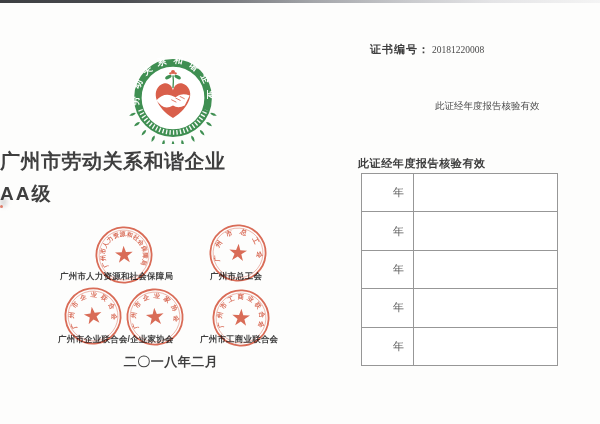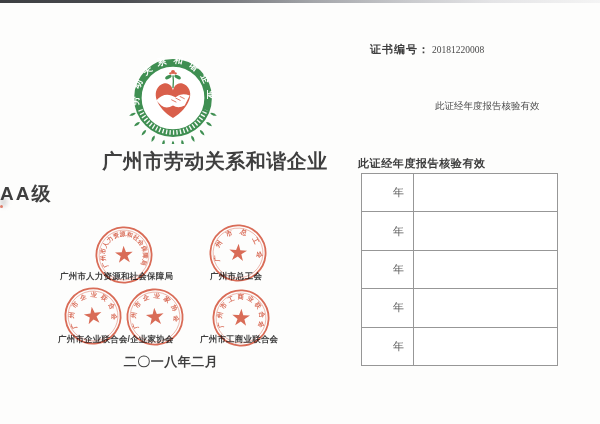--- a/index.html
+++ b/index.html
@@ -24,21 +24,21 @@
   .ring-text{fill:#ffffff;font-size:11px;font-weight:bold;letter-spacing:7.5px;font-family:"Liberation Sans","DejaVu Sans",sans-serif;}
   .wheat{fill:none;stroke:#ffffff;stroke-width:5.5;stroke-dasharray:1.6 2.6;opacity:.95;}
   .wreath{fill:var(--emblem-green);}
   .heart{fill:var(--emblem-red);}
   .hand{fill:#ffffff;}
   .finger{fill:none;stroke:var(--emblem-red);stroke-width:1;}
   .stem{fill:none;stroke:var(--emblem-green);stroke-width:1.6;}
   .leafy{fill:var(--emblem-green);}
   .bud{fill:var(--emblem-red);}
 
-  .title1{left:0;top:148px;width:342px;text-align:center;font-size:20px;font-weight:bold;color:var(--ink);letter-spacing:0.5px;padding-left:44px;}
+  .title1{left:0;top:148px;width:342px;text-align:left;font-size:20px;font-weight:bold;color:var(--ink);letter-spacing:0.5px;}
   .title2{left:0;top:181px;width:342px;font-size:19px;font-weight:bold;color:var(--ink);letter-spacing:2px;}
 
   .stamp{width:60px;height:60px;mix-blend-mode:multiply;opacity:.92;}
   .seal-ring{fill:none;stroke:var(--seal-red);stroke-width:3;}
   .seal-ring-inner{fill:none;stroke:var(--seal-red);stroke-width:.9;opacity:.85;}
   .seal-fill{fill:var(--seal-red);}
   .seal-text{fill:var(--seal-red);font-weight:bold;font-family:"Liberation Sans","DejaVu Sans",sans-serif;}
   .sp13{font-size:10px;letter-spacing:.5px;}
   .sp6{font-size:11px;letter-spacing:11px;}
   .sp8{font-size:10.5px;letter-spacing:6px;}

